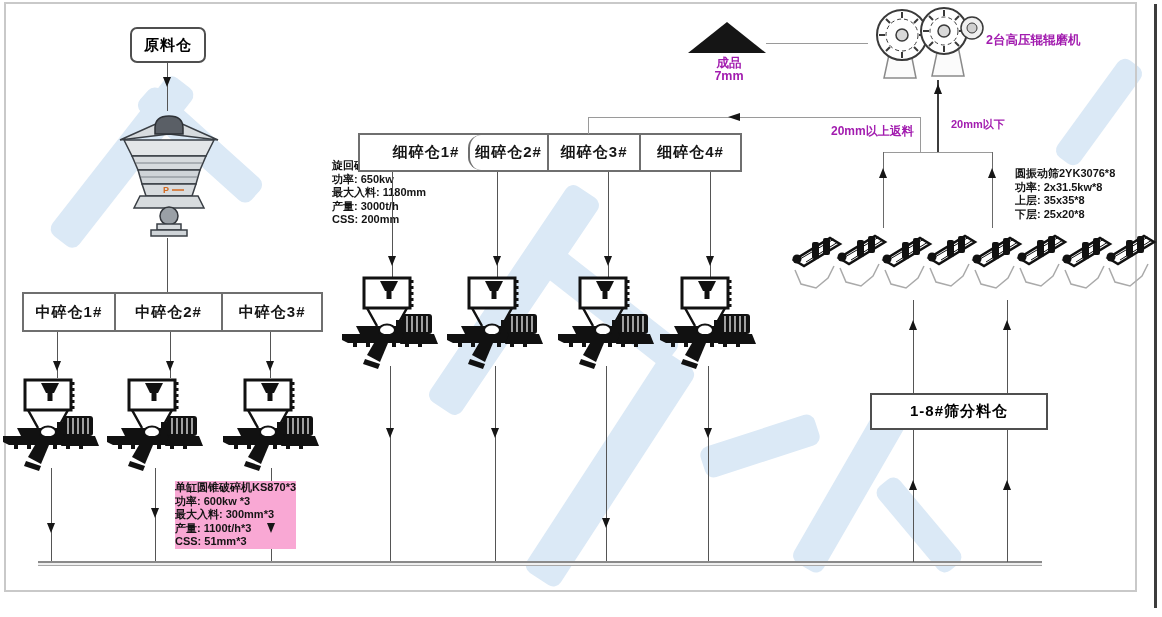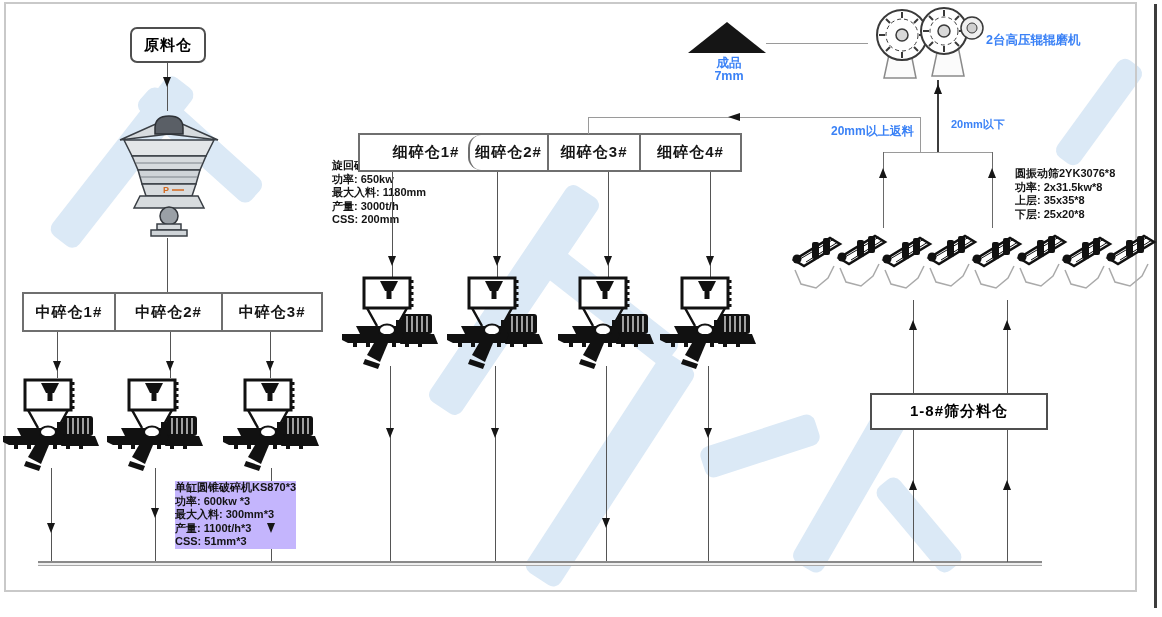--- a/index.html
+++ b/index.html
@@ -16,21 +16,21 @@
       border-bottom:10px solid #161616;z-index:3;}
   .al{position:absolute;width:0;height:0;border-top:4px solid transparent;border-bottom:4px solid transparent;
       border-right:12px solid #161616;z-index:3;}
   .box{position:absolute;background:#fff;border:2px solid #4f4f4f;display:flex;align-items:center;
        justify-content:center;font-size:15px;font-weight:600;color:#000000;letter-spacing:1px;z-index:2;box-sizing:border-box;}
   .row{position:absolute;display:flex;background:#fff;border:2px solid #6f6f6f;z-index:2;box-sizing:border-box;}
   .cell{display:flex;align-items:center;justify-content:center;font-size:15px;font-weight:600;color:#161616;
         letter-spacing:1px;border-left:2px solid #6f6f6f;box-sizing:border-box;}
   .cell:first-child{border-left:none;}
   .spec{position:absolute;font-size:11px;font-weight:700;color:#141414;line-height:13.5px;white-space:nowrap;z-index:2;}
-  .lbl{position:absolute;font-weight:700;color:#3b82f6;white-space:nowrap;z-index:2;}
+  .lbl{position:absolute;font-weight:700;color:#a21caf;white-space:nowrap;z-index:2;}
   .tri{position:absolute;width:0;height:0;border-left:39px solid transparent;border-right:39px solid transparent;
        border-bottom:31px solid #151515;z-index:2;}
   .conv{position:absolute;left:38px;top:561px;width:1004px;height:5px;background:#efefef;
         border-top:2px solid #8a8a8a;border-bottom:1px solid #a8a8a8;z-index:2;box-sizing:border-box;}
   svg.icon{position:absolute;z-index:2;}
 </style>
 </head>
 <body>
 
 <div id="canvas">
@@ -110,21 +110,21 @@
     <use href="#coneSym"></use>
     </svg>
 
   <div class="vl" style="left:51px;top:468px;height:94px;"></div>
   <div class="ad" style="left:47px;top:523px;"></div>
   <div class="vl" style="left:155px;top:468px;height:94px;"></div>
   <div class="ad" style="left:151px;top:508px;"></div>
   <div class="vl" style="left:271px;top:468px;height:94px;"></div>
   <div class="ad" style="left:267px;top:523px;"></div>
 
-  <div class="spec" style="left:175px;top:481px;background:#c4b5fd;">
+  <div class="spec" style="left:175px;top:481px;background:#f9a8d4;">
     <div>单缸圆锥破碎机KS870*3</div>
     <div>功率: 600kw *3</div>
     <div>最大入料: 300mm*3</div>
     <div>产量: 1100t/h*3</div>
     <div>CSS: 51mm*3</div>
   </div>
 
   <div class="row" style="left:358px;top:133px;width:384px;height:39px;">
     <div class="cell" style="width:109px;padding-left:24px;">
       <span>细碎仓1#</span>

